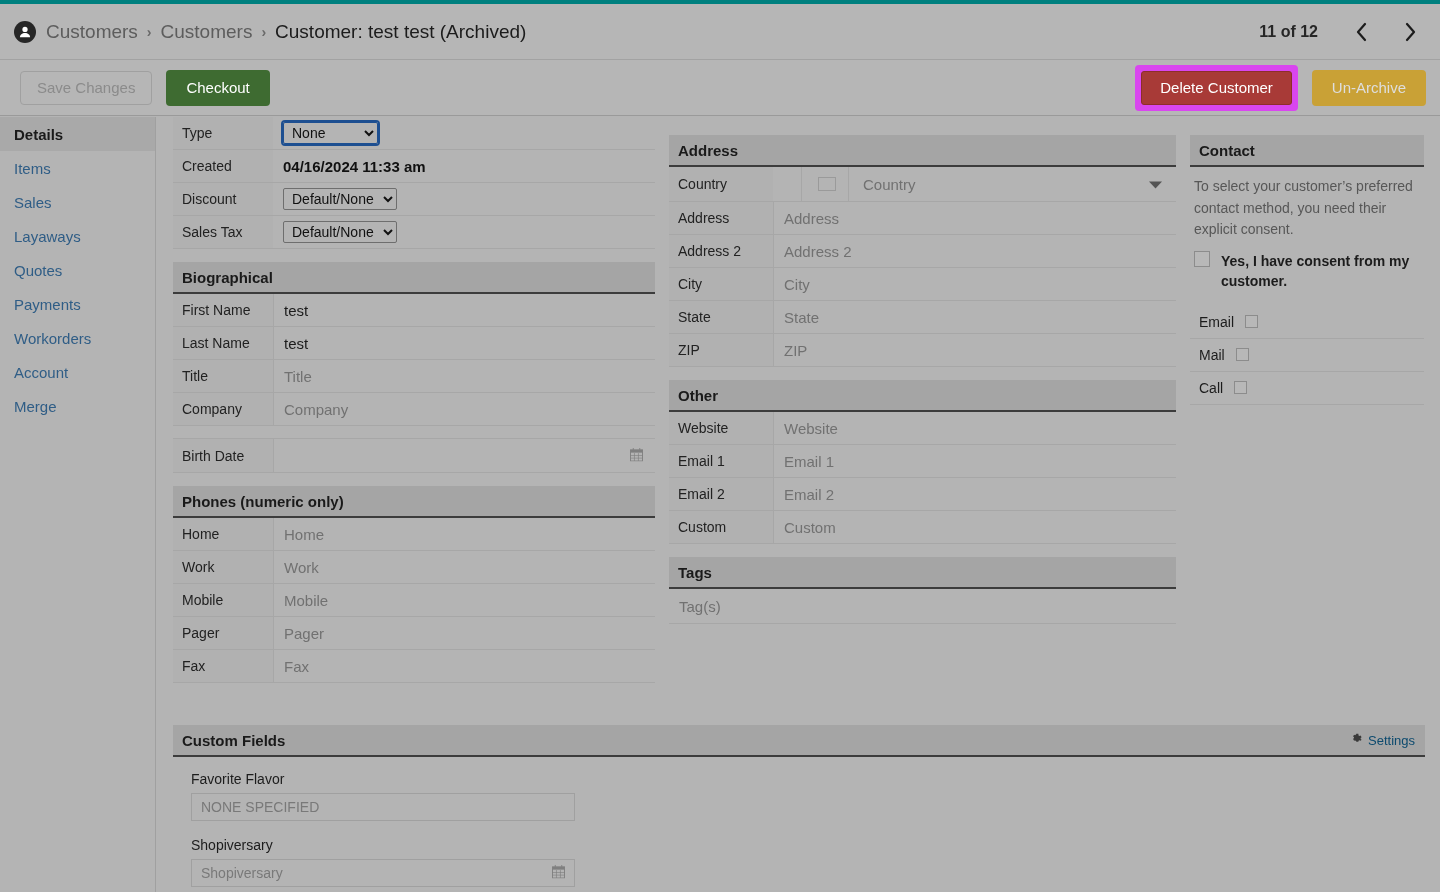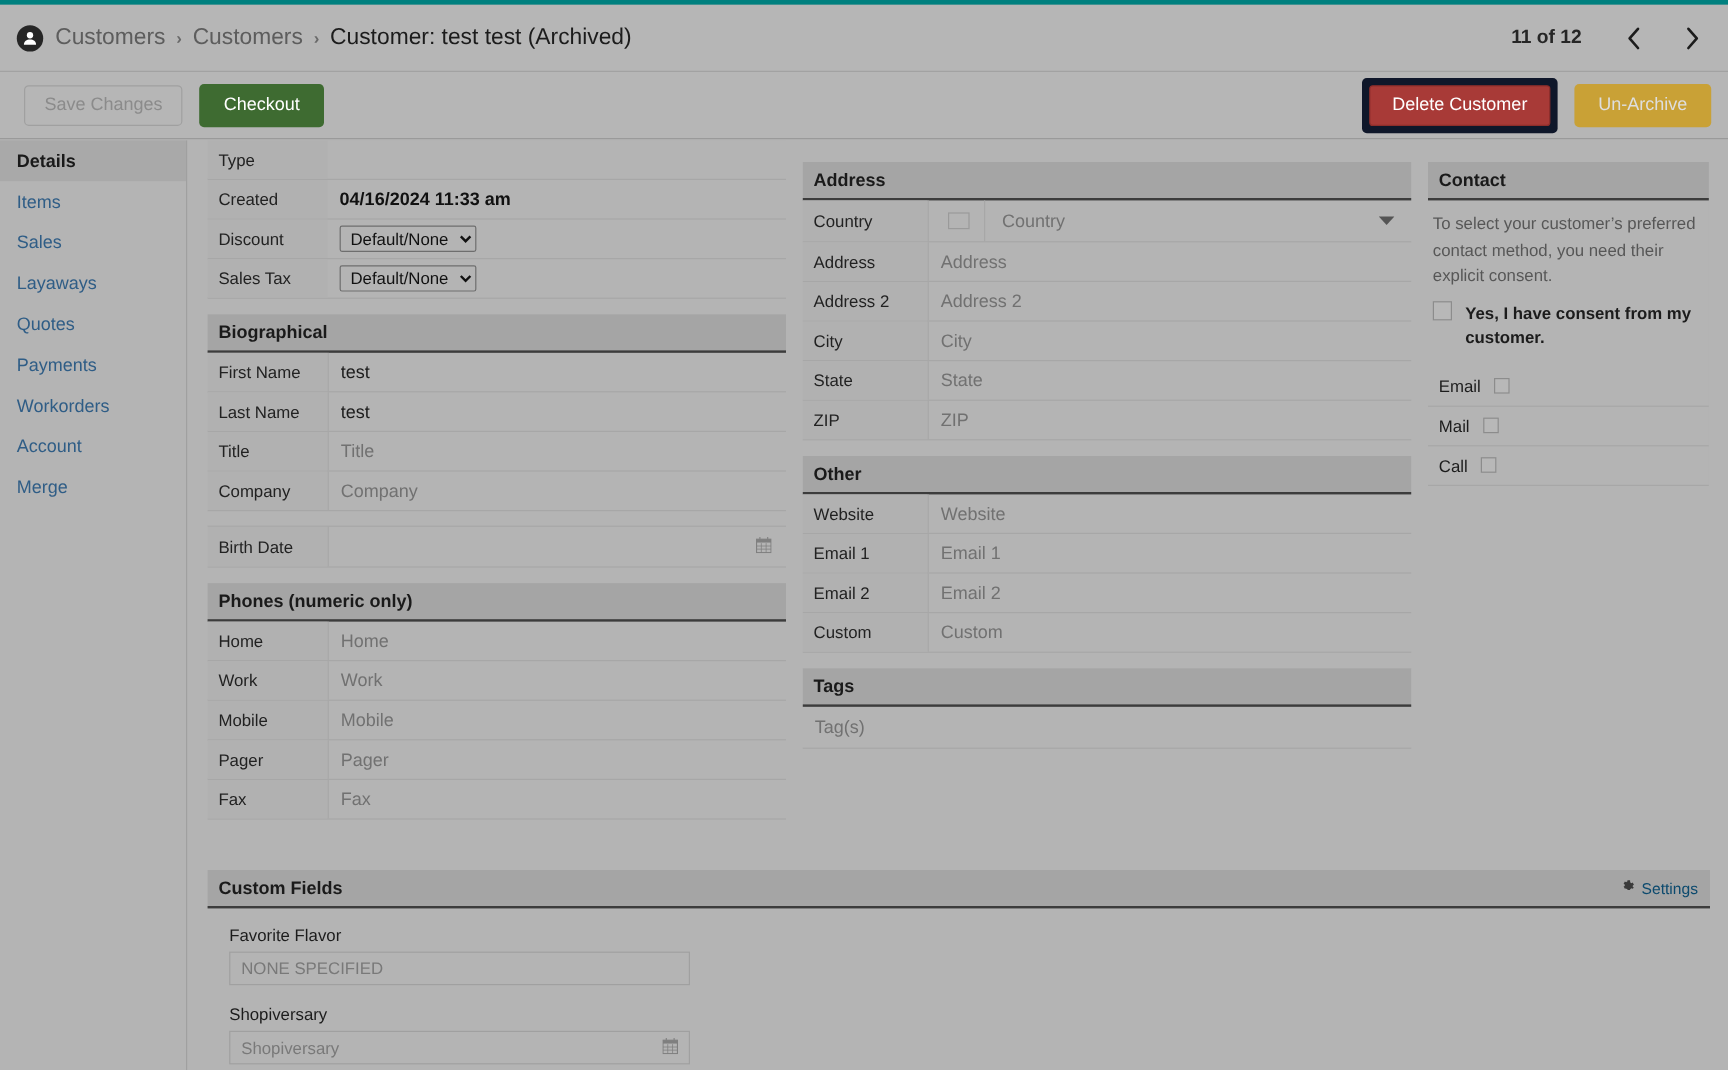--- a/index.html
+++ b/index.html
@@ -42,21 +42,21 @@
   .btn { font-family:"Liberation Sans", sans-serif; font-size:15px; border-radius:4px; cursor:pointer;
          display:inline-flex; align-items:center; justify-content:center; }
   .btn-save {
     height:34px; padding:0 16px; background:transparent; color:#8b8b8b;
     border:1px solid #a0a0a0; margin-left:10px;
   }
   .btn-checkout {
     height:36px; padding:0 20px; background:#3e6b31; color:#ffffff; border:none; margin-left:14px;
   }
   .delete-wrap {
-    margin-left:auto; background:#0f172a; padding:6px; border-radius:4px; display:inline-flex;align-items:flex-end;
+    margin-left:auto; background:#d946ef; padding:6px; border-radius:4px; display:inline-flex;align-items:flex-end;
   }
   .btn-delete {
     height:34px; padding:0 18px; background:#a83a37; color:#ffffff;
     border:1px solid #8d2e2b; border-radius:3px;
   }
   .btn-unarchive {
     height:36px; padding:0 20px; background:#c9a136; color:#dedede; border:none;
     margin-left:14px; margin-right:4px;
   }
 
@@ -226,20 +226,25 @@
         </div>
     </div>
 
     <div class="main">
 
       <div class="col-left">
 
         <div class="panel">
           <div class="frow">
             <div class="flabel">Type</div>
+            <div class="ffield noborder">
+              <select class="sel focused" style="width:95px;">
+                <option>None</option>
+              </select>
+            </div>
           </div>
           <div class="frow">
             <div class="flabel">Created</div>
             <div class="ffield noborder">
               <span class="val-strong">04/16/2024 11:33 am</span>
             </div>
           </div>
           <div class="frow">
             <div class="flabel">Discount</div>
             <div class="ffield noborder">
@@ -351,21 +356,21 @@
           </div>
         </div>
       </div>
 
       <div class="col-mid">
 
         <div class="panel">
           <div class="panel-head">
             <span>Address</span>
           </div>
-          <div class="frow" style="min-height:35px;">
+          <div class="frow" style="min-height:35px;gap:28px;">
             <div class="flabel" style="width:104px; flex:0 0 104px;">Country</div>
             <div class="ffield" style="padding-left:14px;">
               <span class="flagbox"></span>
               <span class="country-div"></span>
               <span class="ph">Country</span>
               <span class="caret-down">
                 <svg width="13" height="9" viewBox="0 0 13 9">
                     <polygon points="0,1 13,1 6.5,8" fill="#545454"></polygon>
                   </svg>
               </span>

